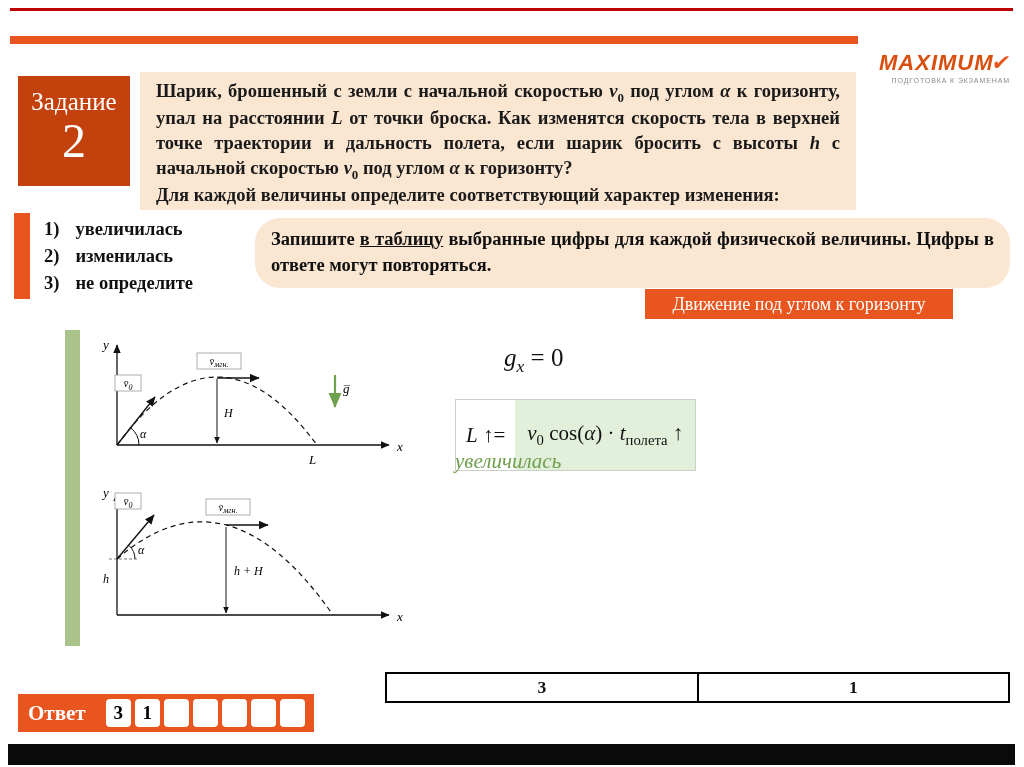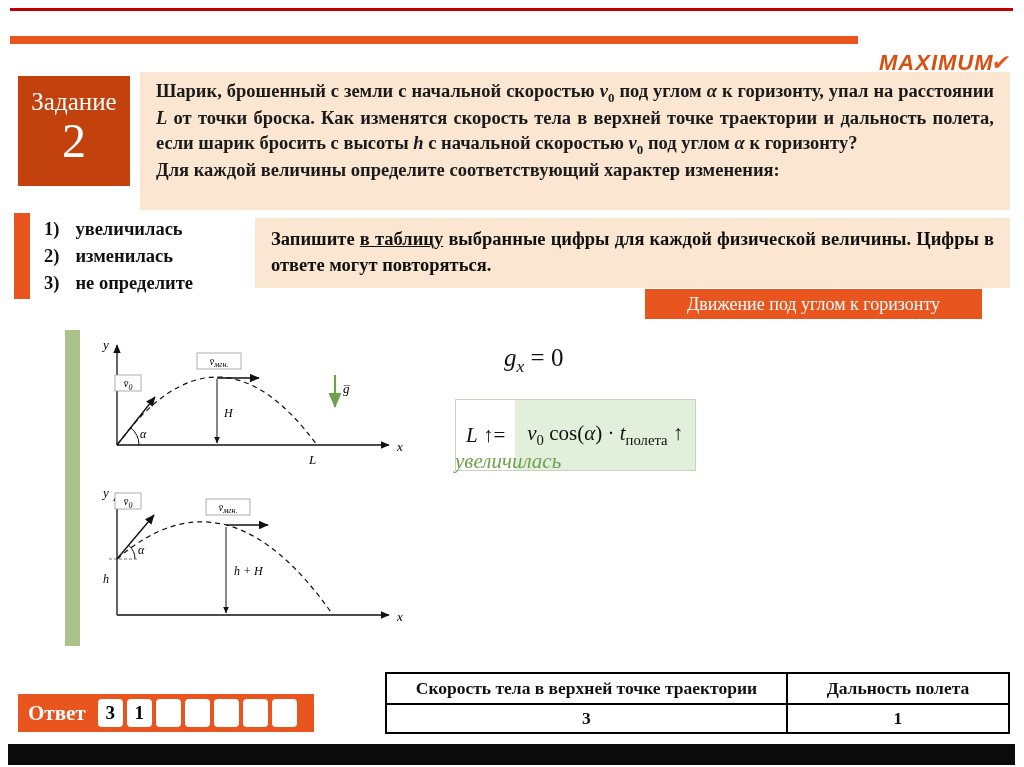--- a/index.html
+++ b/index.html
@@ -15,60 +15,60 @@
   .logo-text{font-weight:bold;font-style:italic;font-size:22px;color:#d94f10;letter-spacing:1px;}
   .logo-check{color:#e8551e;font-size:22px;margin-left:-2px;transform:skewX(-8deg);}
   .logo-sub{font-size:7px;color:#8a8a8a;letter-spacing:0.9px;margin-top:1px;}
 
   
   .task-box{left:18px;top:76px;width:112px;height:110px;background:#c2410c;color:#fff;text-align:center;}
   .task-label{font-size:25px;margin-top:12px;}
   .task-number{font-size:48px;line-height:1.05;}
 
   
-  .problem-box{left:140px;top:72px;width:870px;height:138px;background:#fbe6d2;
+  .problem-box{left:140px;top:72px;width:716px;height:138px;background:#fbe6d2;
                padding:7px 16px;box-sizing:border-box;font-size:18.5px;line-height:1.35;
                text-align:justify;font-weight:bold;color:#1a1a1a;}
   .var{font-style:italic;}
   sub{font-size:70%;}
 
   
   .options-bar{left:14px;top:213px;width:16px;height:86px;background:#e8551e;}
   .options{left:44px;top:216px;width:210px;font-size:18.5px;font-weight:bold;}
   .option-row{display:flex;gap:16px;line-height:27px;}
 
   
   .instruction-box{left:255px;top:218px;width:755px;height:70px;background:#fbe6d2;
                    padding:9px 16px;box-sizing:border-box;font-size:18.5px;line-height:1.4;
-                   text-align:justify;font-weight:bold;}
+                   text-align:justify;font-weight:bold;border-radius:25px;}
   .u{text-decoration:underline;}
 
   
-  .badge{left:645px;top:289px;width:337px;height:30px;background:#e8551e;color:#fff;
+  .badge{left:645px;top:289px;width:308px;height:30px;background:#e8551e;color:#fff;
          font-size:18px;display:flex;align-items:center;justify-content:center;}
 
   
   .green-bar{left:65px;top:330px;width:15px;height:316px;background:#a9c38b;}
   .d1{left:95px;top:333px;width:320px;height:140px;}
   .d2{left:95px;top:483px;width:320px;height:160px;}
   svg text{font-family:"Liberation Serif","DejaVu Serif",serif;}
   .svgit{font-style:italic;}
 
   
   .gx{left:460px;top:344px;font-size:25px;margin-left:44px;}
   .formula-row{left:455px;top:399px;display:flex;align-items:center;font-size:21px;border:1px solid #c9d1c4;}
   .f-left{padding:7px 10px;background:#fff;}
   .f-right{padding:21px 12px;background:#e2efda;}
   .it{font-style:italic;}
   .result{left:455px;top:449px;font-size:21px;font-style:italic;color:#6fa04e;}
 
   
   .answer-bar{left:18px;top:694px;width:296px;height:38px;background:#e8551e;display:flex;
               align-items:center;padding-left:10px;gap:4px;box-sizing:border-box;}
-  .answer-label{color:#fff;font-size:21px;font-weight:bold;margin-right:8px;}
+  .answer-label{color:#fff;font-size:21px;font-weight:bold;margin-right:16px;}
   .abox{width:25px;height:28px;background:#fff;border-radius:4px;display:flex;align-items:center;
         justify-content:center;font-size:19px;font-weight:bold;color:#000;}
 
   
   .ans-table{left:385px;top:672px;width:625px;border-collapse:collapse;}
   .ans-table th,.ans-table td{border:2px solid #000;text-align:center;font-size:17.5px;}
   .ans-table th{font-weight:bold;height:29px;padding:0 6px;}
   .ans-table td{font-weight:bold;height:25px;}
   .col-speed{width:408px;}
   .col-range{width:217px;}
@@ -200,24 +200,20 @@
     <span class="abox">1</span>
     <span class="abox"></span>
     <span class="abox"></span>
     <span class="abox"></span>
     <span class="abox"></span>
     <span class="abox"></span>
   </div>
 
   <table class="abs ans-table">
     <tbody>
-        <tr>
-      <th class="col-speed">Скорость тела в верхней точке траектории</th>
-      <th class="col-range">Дальность полета</th>
-    </tr>
     <tr>
       <td>3</td>
       <td>1</td>
     </tr>
   </tbody>
     </table>
 
   <div class="abs bottom-bar"></div>
 
 </div>

